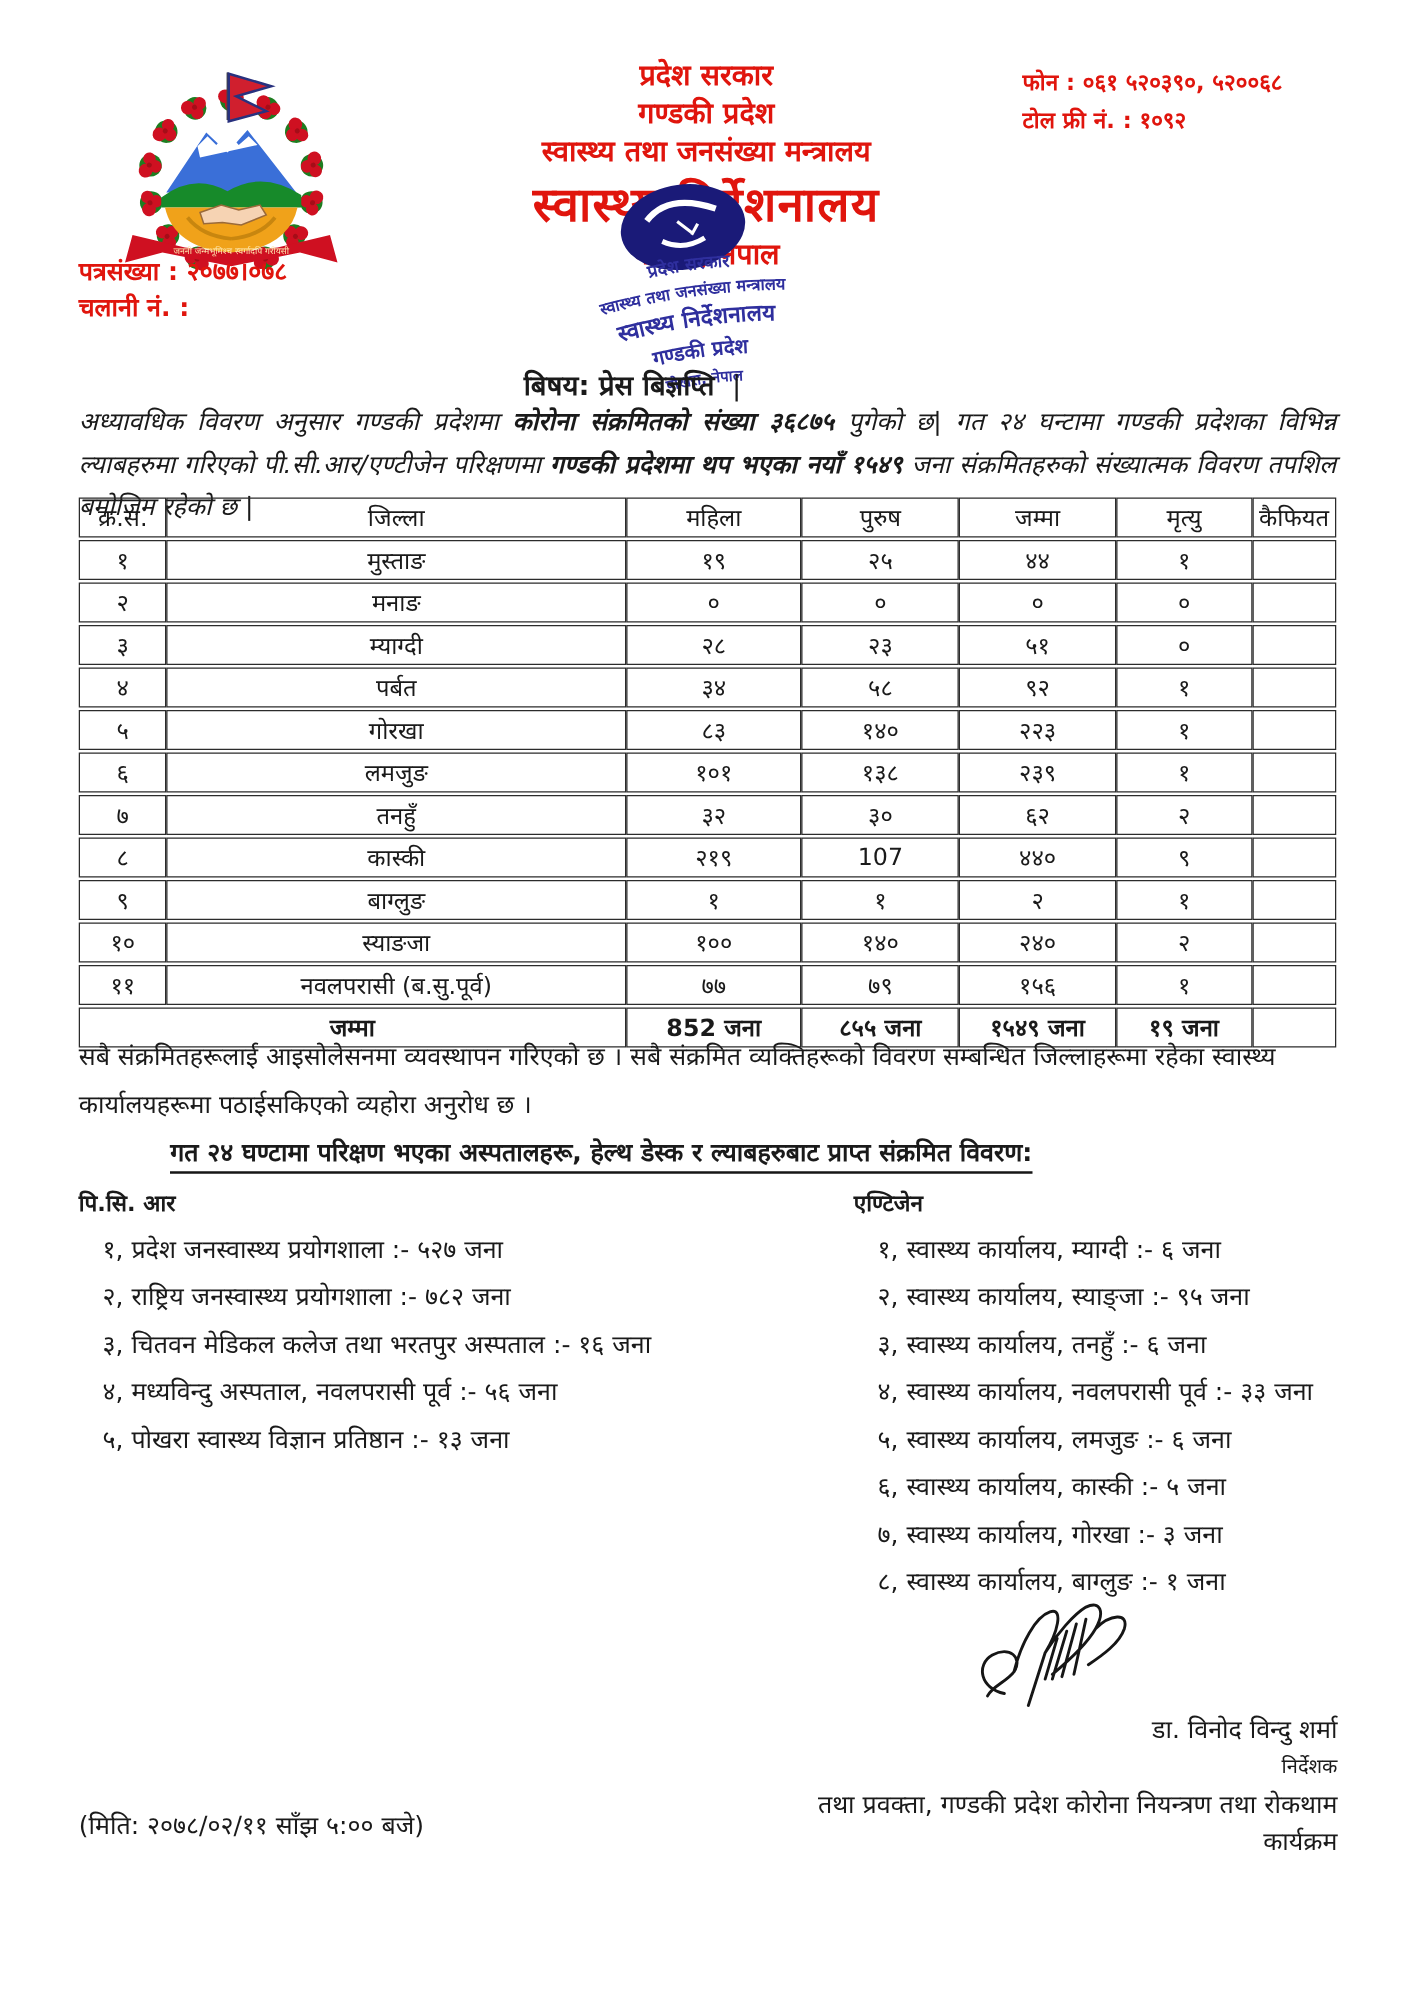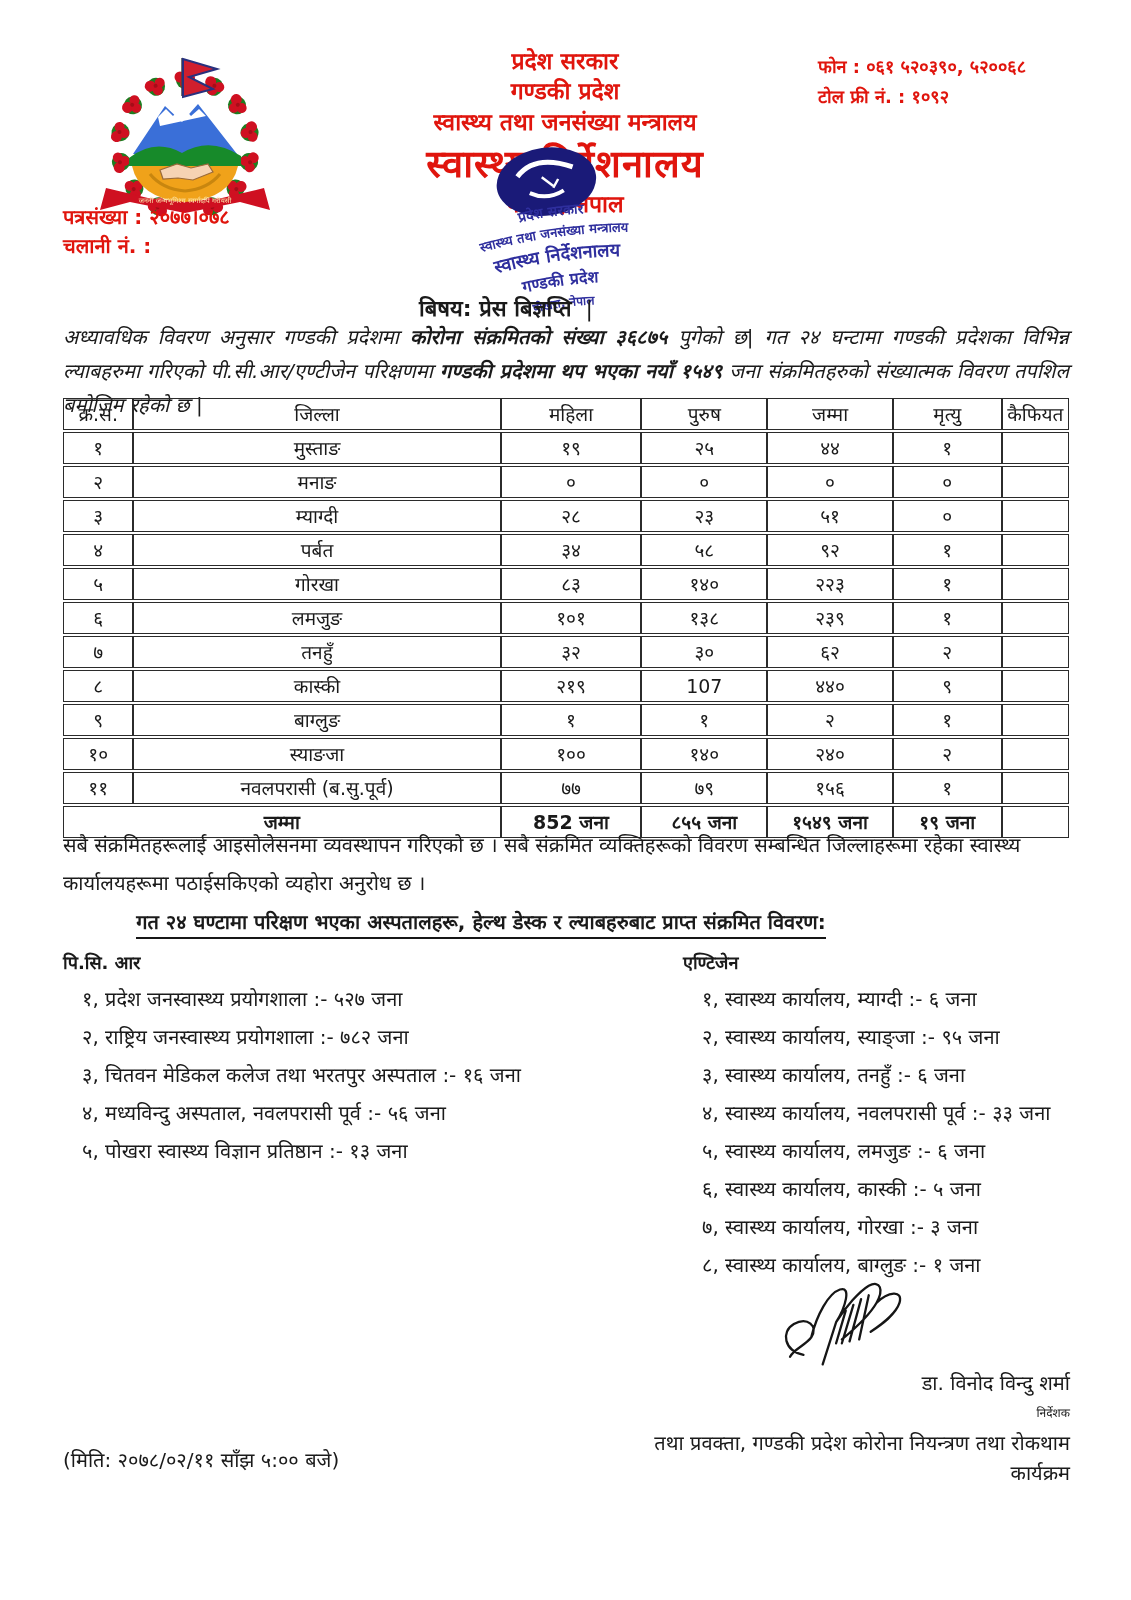--- a/index.html
+++ b/index.html
@@ -34,21 +34,21 @@
   .section-heading span{border-bottom:2px solid #161616;padding-bottom:3px;}
   .col-pcr{position:absolute;left:63px;top:950px;width:560px;}
   .col-antigen{position:absolute;left:683px;top:950px;width:430px;}
   .col-title{font-size:18px;font-weight:700;margin:0 0 14px 0;}
   ul.plain{list-style:none;margin:0;padding:0;font-size:20px;}
   ul.plain li{margin-bottom:15px;line-height:23px;margin-left:19px;}
   
   .sign-block{position:absolute;left:608px;top:1278px;width:462px;text-align:right;}
   .sign-scribble{display:block;margin:0 auto -6px auto;}
   .sign-name{font-size:20px;line-height:30px;}
-  .sign-title{font-size:12px;line-height:30px;}
+  .sign-title{font-size:16px;line-height:30px;}
   .sign-subtitle{font-size:20px;line-height:30px;}
   .date-line{position:absolute;left:63px;top:1446px;font-size:20px;}
 </style>
 </head>
 <body>
 
 <div class="page">
 
   <svg class="emblem" viewBox="0 0 230 176">
     <defs>

